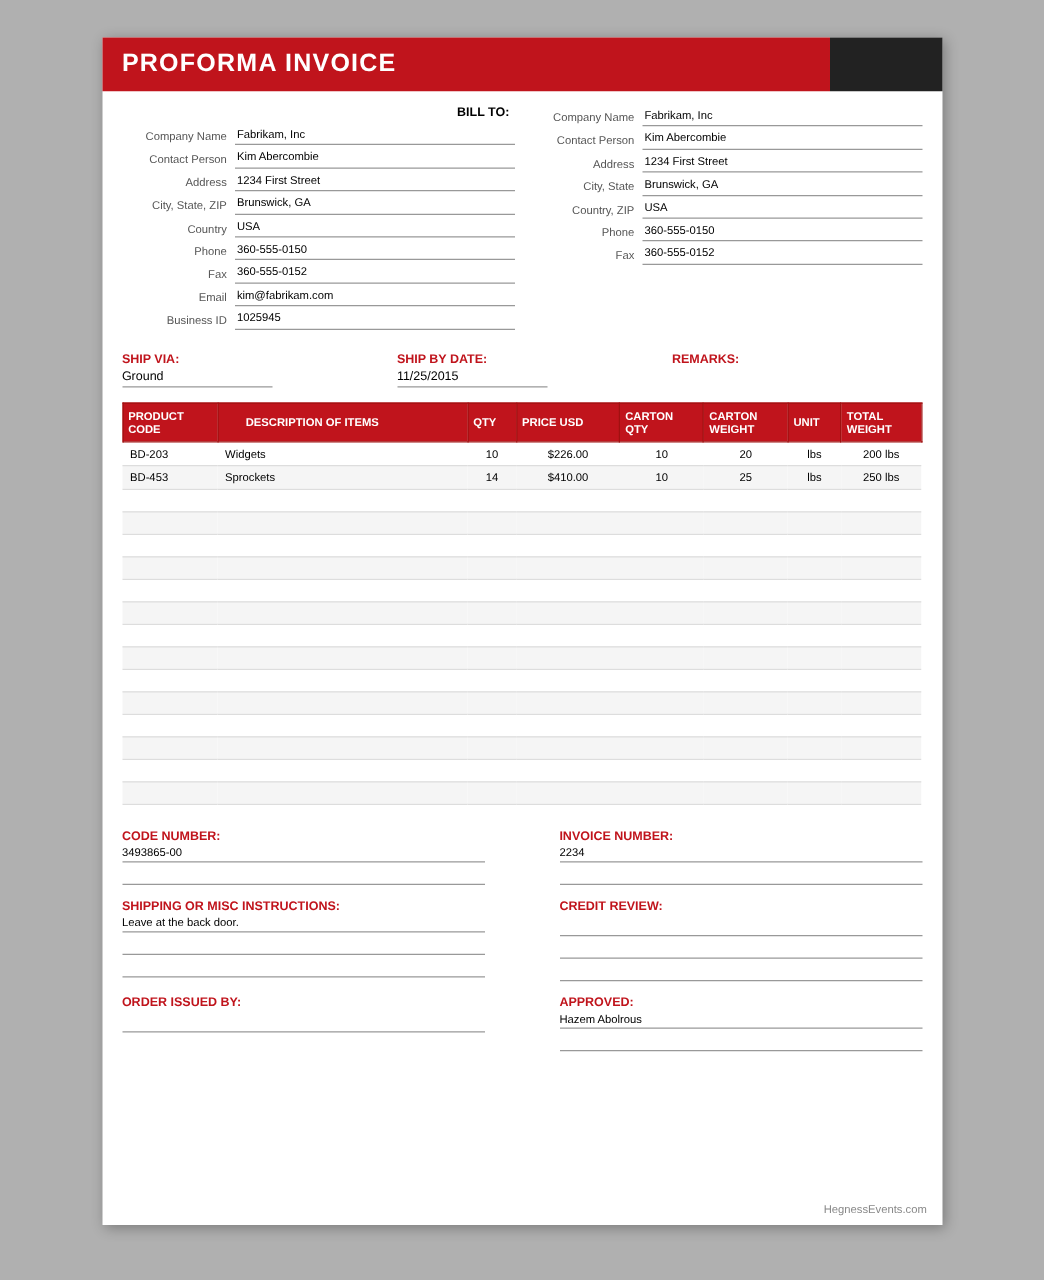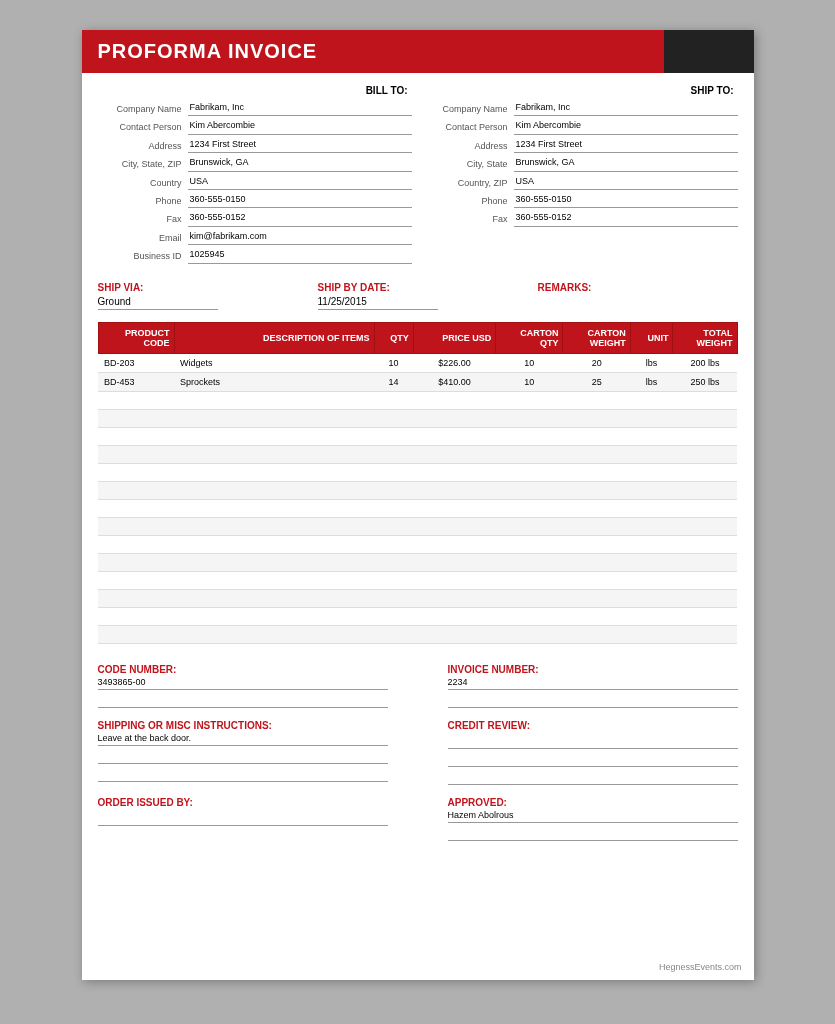--- a/index.html
+++ b/index.html
@@ -113,28 +113,28 @@
     }
     .invoice-table {
       width: 100%;
       border-collapse: collapse;
     }
     .invoice-table thead tr th {
       background: #c0141c;
       color: #fff;
       font-size: 9px;
       font-weight: bold;
-      text-align: right;
+      text-align: left;
       padding: 5px 4px;
       border: 1px solid #a01010;
       text-transform: uppercase;
     }
     .invoice-table thead tr th.left {
-      text-align: right;
-      padding-left: 6px;
+      text-align: left;
+      padding-left: 22px;
     }
     .invoice-table tbody tr td {
       font-size: 9px;
       padding: 4px 4px;
       border-bottom: 1px solid #ddd;
       text-align: center;
       color: #000;
     }
     .invoice-table tbody tr td.left {
       text-align: left;
@@ -232,21 +232,20 @@
         <span class="field-label">Email</span>
         <span class="field-value">kim@fabrikam.com</span>
       </div>
       <div class="field-row">
         <span class="field-label">Business ID</span>
         <span class="field-value">1025945</span>
       </div>
     </div>
 
     <div class="ship-block">
-      <div class="section-heading">SHIP TO:</div>
       <div class="field-row">
         <span class="field-label">Company Name</span>
         <span class="field-value">Fabrikam, Inc</span>
       </div>
       <div class="field-row">
         <span class="field-label">Contact Person</span>
         <span class="field-value">Kim Abercombie</span>
       </div>
       <div class="field-row">
         <span class="field-label">Address</span>

